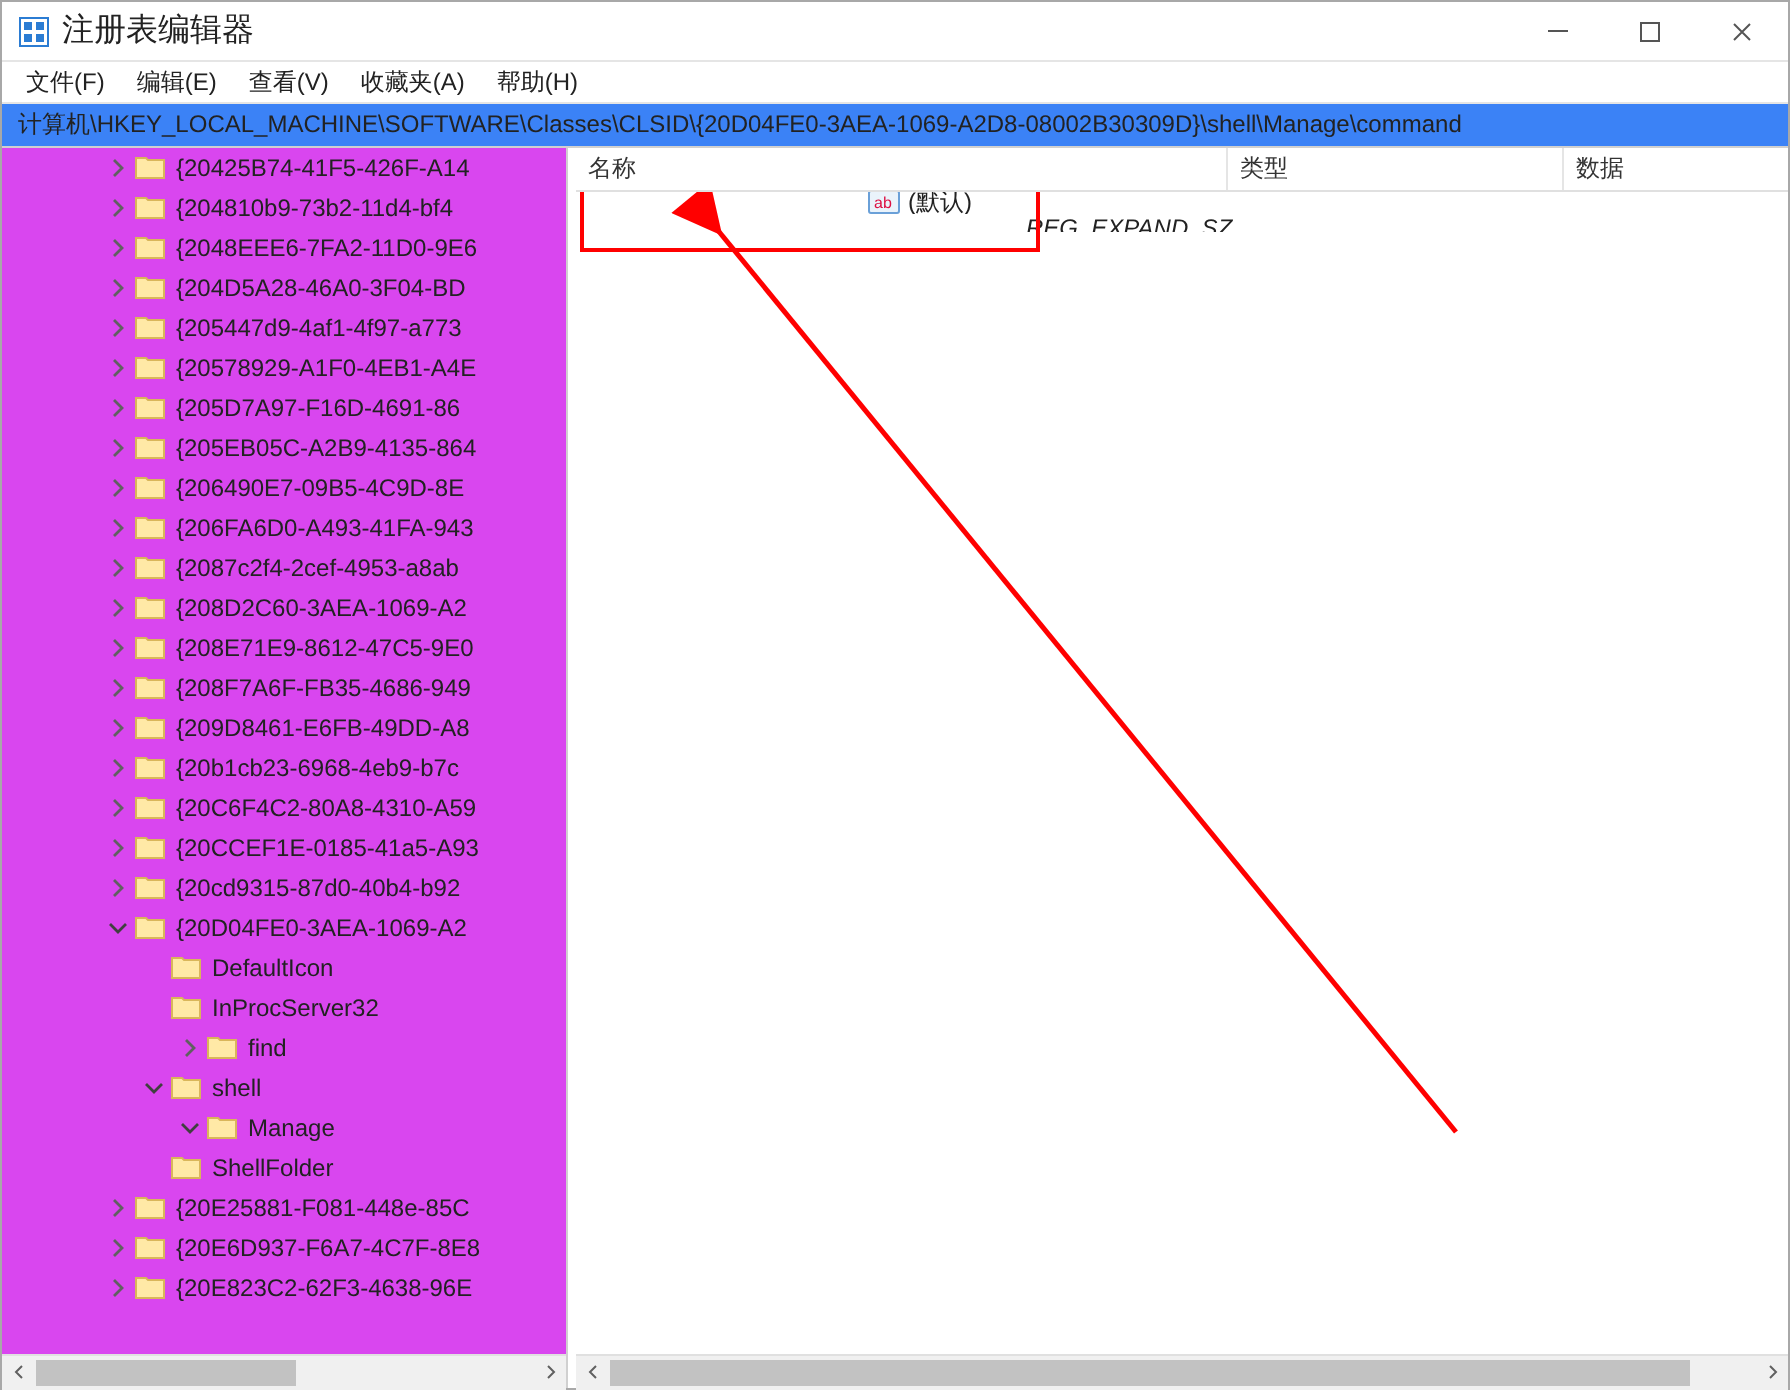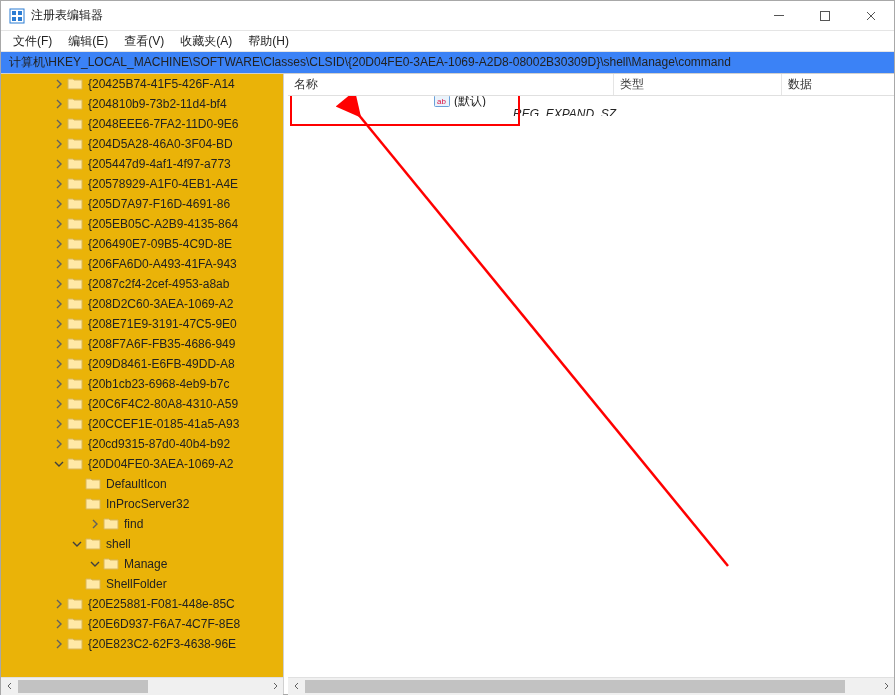--- a/index.html
+++ b/index.html
@@ -1,34 +1,34 @@
 <!DOCTYPE html>
 <html><head>
 <meta charset="utf-8">
 <style>
   * { box-sizing: border-box; font-family: "Microsoft YaHei", "Segoe UI", Tahoma, sans-serif; }
   html, body { margin: 0; padding: 0; width: 895px; height: 695px; overflow: hidden; background: #fff; }
   .window { display: flex; flex-direction: column; width: 100%; height: 100%; border: 1px solid #a8a8a8; }
   
   .titlebar { display: flex; align-items: center; height: 30px; background: #fff; border-bottom: 1px solid #e5e5e5; }
   .titlebar .app-icon { width: 16px; height: 16px; margin: 0 6px 0 8px; display: inline-flex; }
-  .titlebar .title { font-size: 12px; color: #222; flex: 0 0 auto; }
+  .titlebar .title { font-size: 16px; color: #222; flex: 0 0 auto; }
   .titlebar .spacer { flex: 1; }
   .winbtns { display: flex; }
   .winbtn { width: 46px; height: 30px; display: flex; align-items: center; justify-content: center; color: #555; }
   
   .menubar { display: flex; align-items: center; height: 21px; background: #fff; padding: 0 4px; border-bottom: 1px solid #e5e5e5; }
   .menuitem { font-size: 12px; color: #222; padding: 2px 8px; cursor: default; }
   
   .addressbar { height: 22px; background: #3b82f6; border-bottom: 1px solid #d0d0d0; display: flex; align-items: center; padding: 0 6px; }
   .addressbar input { width: 100%; border: none; outline: none; font-size: 12px; color: #222; background: transparent; }
   
   .main { flex: 1; display: flex; min-height: 0; }
   .treepane { width: 283px; min-width: 283px; display: flex; flex-direction: column; border-right: 1px solid #d0d0d0; }
-  .tree { flex: 1; overflow: hidden; background: #eab308; position: relative; }
+  .tree { flex: 1; overflow: hidden; background: #d946ef; position: relative; }
   .tree-inner { position: absolute; left: 0; top: 0; right: -17px; bottom: -17px;  }
   .node { display: flex; align-items: center; height: 20px; font-size: 12px; color: #222; white-space: nowrap; }
   .toggle { width: 16px; height: 16px; display: inline-flex; align-items: center; justify-content: center; flex: 0 0 16px; color: #5a5a5a; }
   .toggle.blank { visibility: hidden; }
   .folder-icon { width: 16px; height: 16px; margin: 0 3px 0 0; display: inline-flex; flex: 0 0 16px; }
   .node .label { padding: 1px 2px; border-radius: 0; }
   .node.selected .label { background: #cce8ff; }
   .indent { display: inline-block; }
   
   .tree-hscroll { height: 17px; border-top: 1px solid #e0e0e0; background: #f0f0f0; display: flex; align-items: center; }
@@ -287,21 +287,21 @@
               <span class="toggle ">
                 <svg width="10" height="10" viewBox="0 0 10 10">
                   <path d="M3 1 L7 5 L3 9" fill="none" stroke="#606060" stroke-width="1.4"></path>
                 </svg>
               </span>
               <span class="folder-icon">
                 <svg viewBox="0 0 16 16" width="16" height="16">
                   <path d="M1 3 h5 l1 1 h8 v9 H1 Z" fill="#ffe9a6" stroke="#d9b65a"></path>
                 </svg>
               </span>
-              <span class="label">{208E71E9-3191-47C5-9E0</span>
+              <span class="label">{208E71E9-8612-47C5-9E0</span>
             </div>
             <div class="node">
               <span class="indent" style="width:50px"></span>
               <span class="toggle ">
                 <svg width="10" height="10" viewBox="0 0 10 10">
                   <path d="M3 1 L7 5 L3 9" fill="none" stroke="#606060" stroke-width="1.4"></path>
                 </svg>
               </span>
               <span class="folder-icon">
                 <svg viewBox="0 0 16 16" width="16" height="16">

